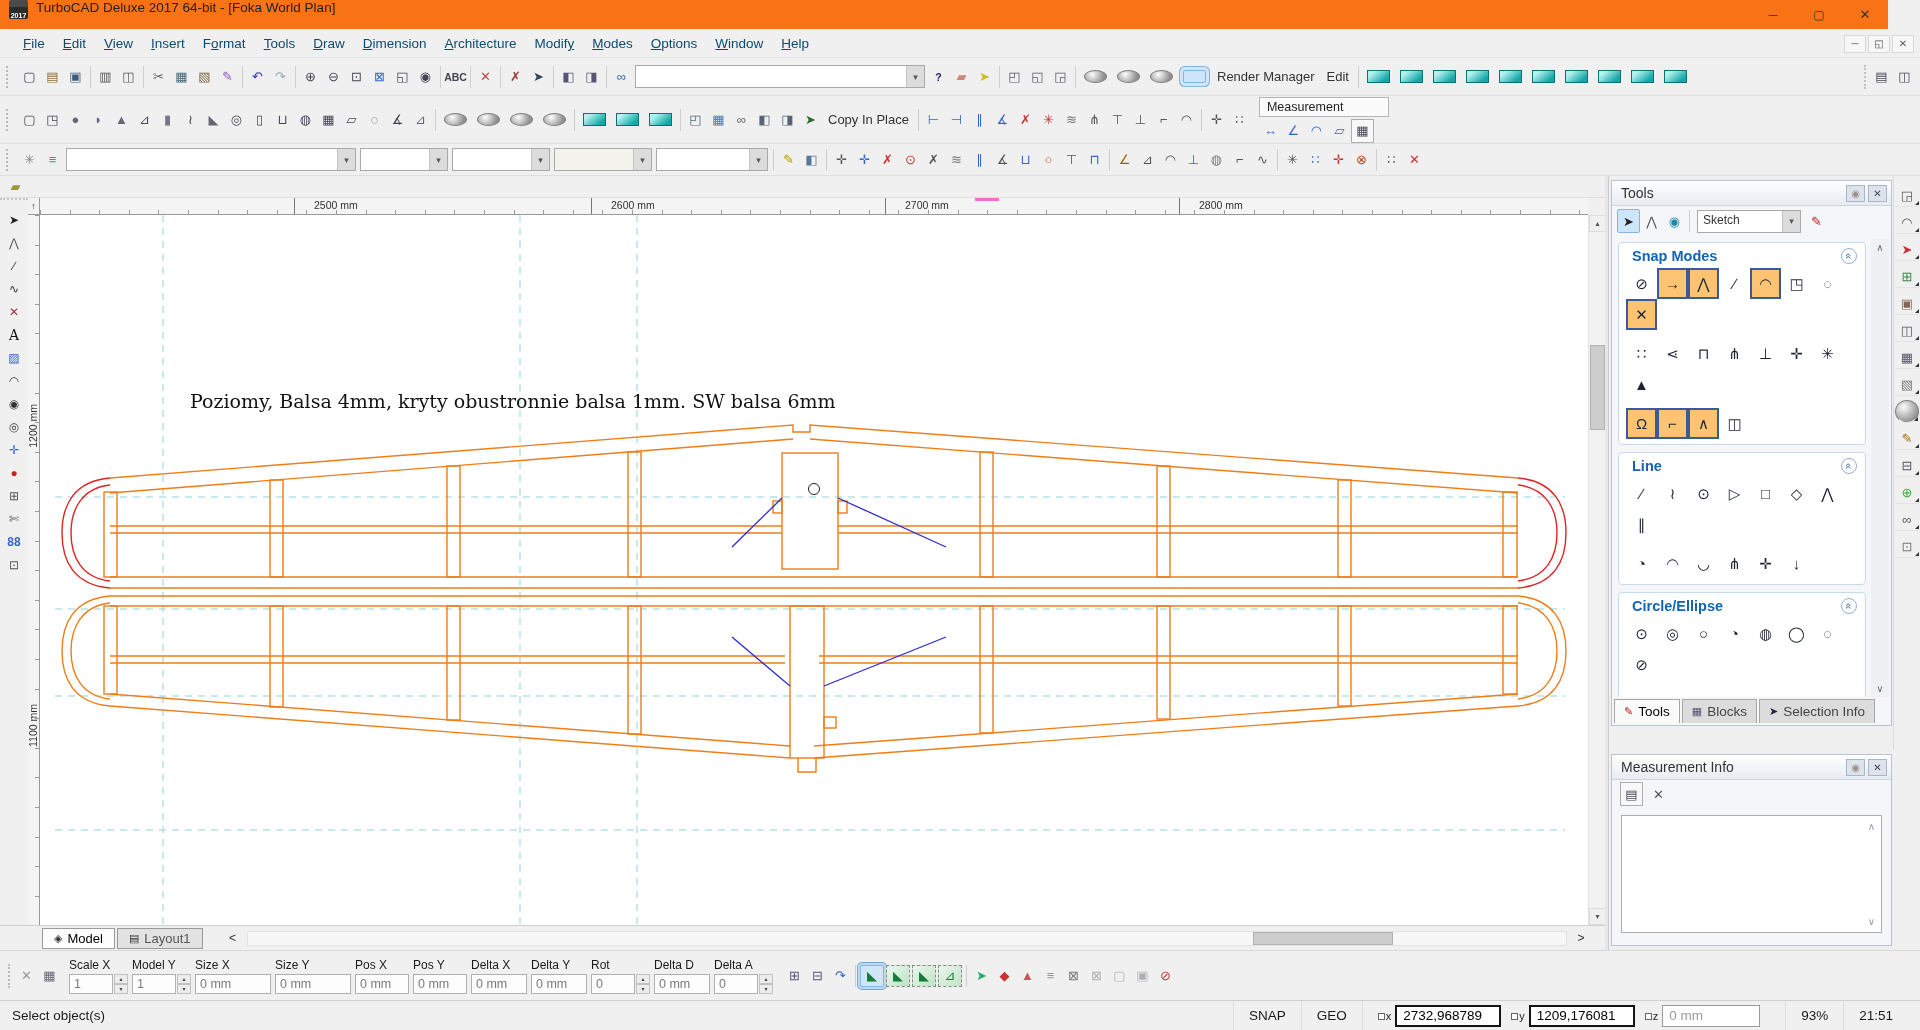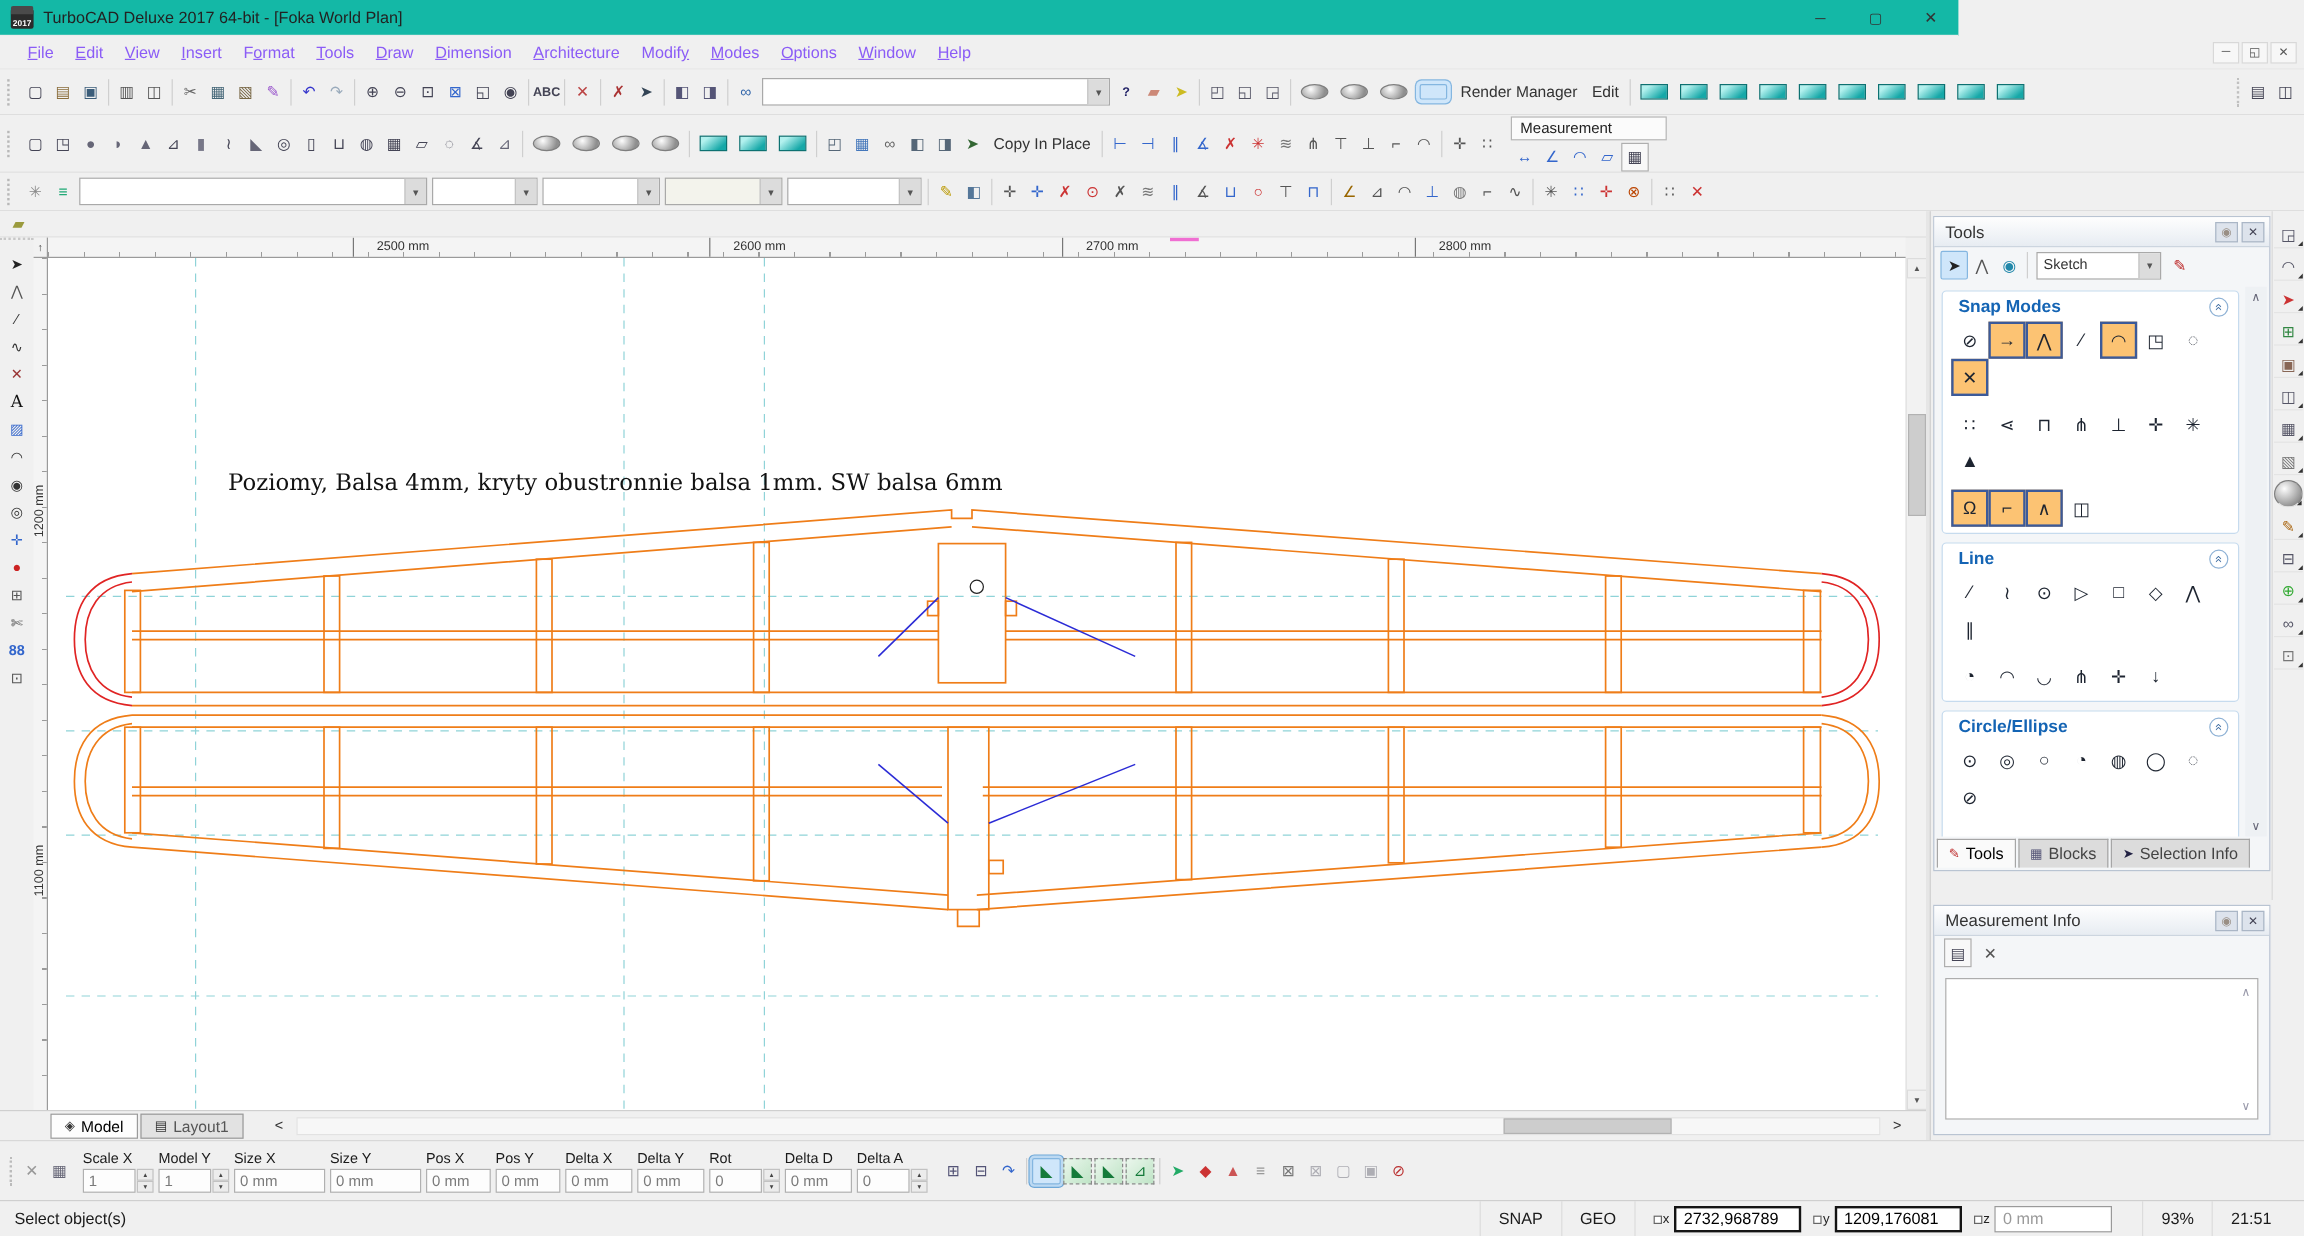--- a/index.html
+++ b/index.html
@@ -1,30 +1,30 @@
 <!DOCTYPE html>
 <html><head>
 <meta charset="utf-8">
 <style>
   *{box-sizing:border-box;margin:0;padding:0}
   html,body{width:1920px;height:1030px;overflow:hidden}
   body{font-family:"Liberation Sans",sans-serif;font-size:13px;background:#f0f0f0;color:#1a1a1a}
   #app{position:relative;width:1920px;height:1030px;background:#f0f0f0}
 
   
-  #titlebar{position:absolute;left:0;top:0;width:1632px;height:30px;background:#14b8a6;display:flex;align-items:center;border-bottom:1px solid #ececec}
+  #titlebar{position:absolute;left:0;top:0;width:1888px;height:30px;background:#f97316;display:flex;align-items:flex-start;border-bottom:1px solid #ececec}
   #app-icon{width:19px;height:19px;margin:0 8px 0 9px;background:#2b2b2b;border-radius:2px;color:#fff;font-size:7px;font-weight:bold;display:flex;align-items:flex-end;justify-content:center;border-top:7px solid #4a4a4a}
   #title-text{font-size:13.5px;color:#222}
   #win-controls{margin-left:auto;display:flex;height:100%}
   .wctl{width:46px;height:100%;display:flex;align-items:center;justify-content:center;font-size:12px;color:#333}
   .wctl:last-child{font-size:13px}
 
   
   #menubar{position:absolute;left:0;top:30px;width:1920px;height:28px;background:#f0f0f0;display:flex;align-items:center;padding-left:14px;border-bottom:1px solid #e6e6e6}
-  .mitem{padding:4px 9px;font-size:13.5px;color:#8b5cf6}
+  .mitem{padding:4px 9px;font-size:13.5px;color:#0c4a6e}
   #mdi-controls{margin-left:auto;display:flex;margin-right:6px}
   .mdictl{width:22px;height:18px;display:flex;align-items:center;justify-content:center;font-size:10px;color:#555;border:1px solid #d8d8d8;margin-left:2px;background:#f7f7f7}
 
   
   .tbrow{position:absolute;left:0;width:1920px;background:#f0f0f0;border-bottom:1px solid #dedede;display:flex;align-items:center;padding:0 4px}
   #tb1{top:58px;height:38px}
   #tb2{top:96px;height:48px}
   #tb3{top:144px;height:32px}
   #tb4{top:176px;height:22px}
   .icon{min-width:23px;height:24px;display:inline-flex;align-items:center;justify-content:center;font-size:13px;color:#445;flex:none}

